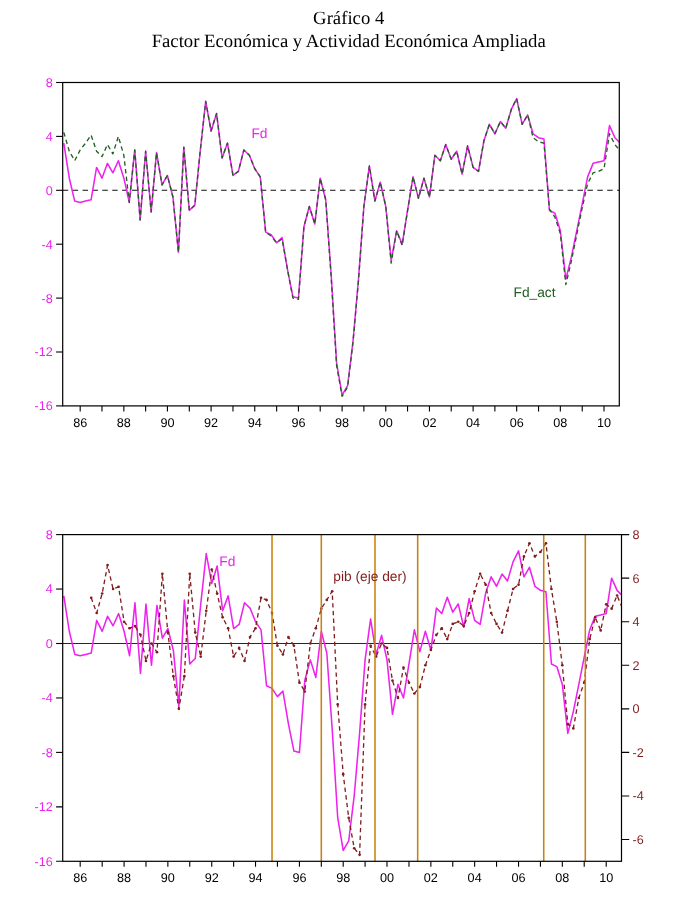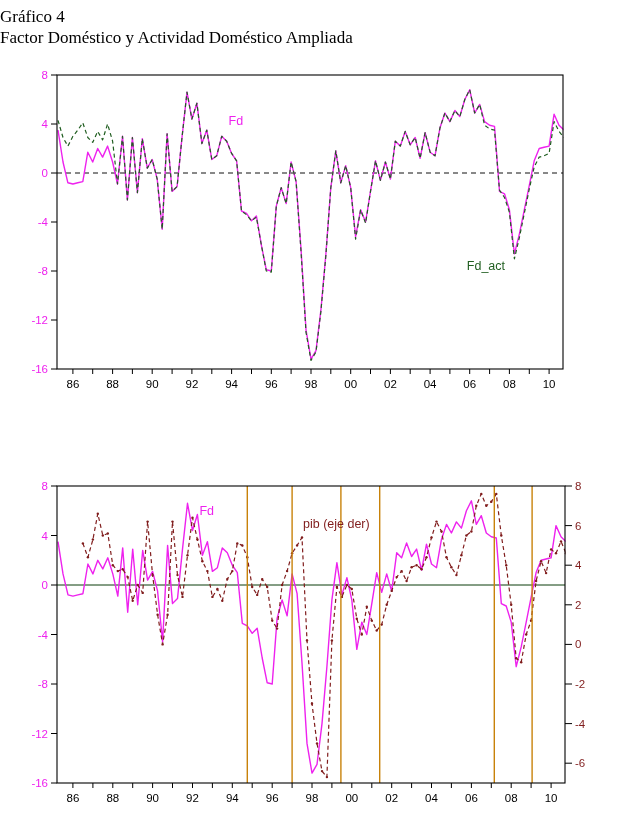--- a/index.html
+++ b/index.html
@@ -1,32 +1,32 @@
 <!DOCTYPE html>
 <html><head>
 <meta charset="utf-8">
 <style>
   html,body{margin:0;padding:0;background:#ffffff;}
   .stage{position:relative;width:634px;height:837px;background:#fff;overflow:hidden;
          font-family:"Liberation Sans",sans-serif;}
-  .titles{position:absolute;top:6px;left:0;width:634px;text-align:left;
+  .titles{position:absolute;top:6px;left:0;width:634px;text-align:center;
           font-family:"Liberation Serif",serif;color:#000;}
   .title-line{font-size:17px;line-height:21px;}
   svg.figure{position:absolute;top:0;left:0;}
   text.tick{font-family:"Liberation Sans",sans-serif;font-size:11.5px;}
   text.tick.x{fill:#000000;}
   text.slabel{font-family:"Liberation Sans",sans-serif;font-size:12.5px;}
 </style>
 </head>
 <body>
 
 <div class="stage">
   <div class="titles">
     <div class="title-line">Gráfico 4</div>
-    <div class="title-line">Factor Doméstico y Actividad Doméstico Ampliada</div>
+    <div class="title-line">Factor Económica y Actividad Económica Ampliada</div>
   </div>
   <svg class="figure" id="figure-svg" width="634" height="837" viewBox="0 0 634 837">
       <g>
         <defs>
           <clipPath id="clip-top">
             <rect x="56.5" y="74.5" width="507" height="295"></rect>
           </clipPath>
         </defs>
         <line x1="57" x2="563" y1="173" y2="173" stroke-width="1" stroke="#111111" stroke-dasharray="5 4"></line>
         <g clip-path="url(#clip-top)">

